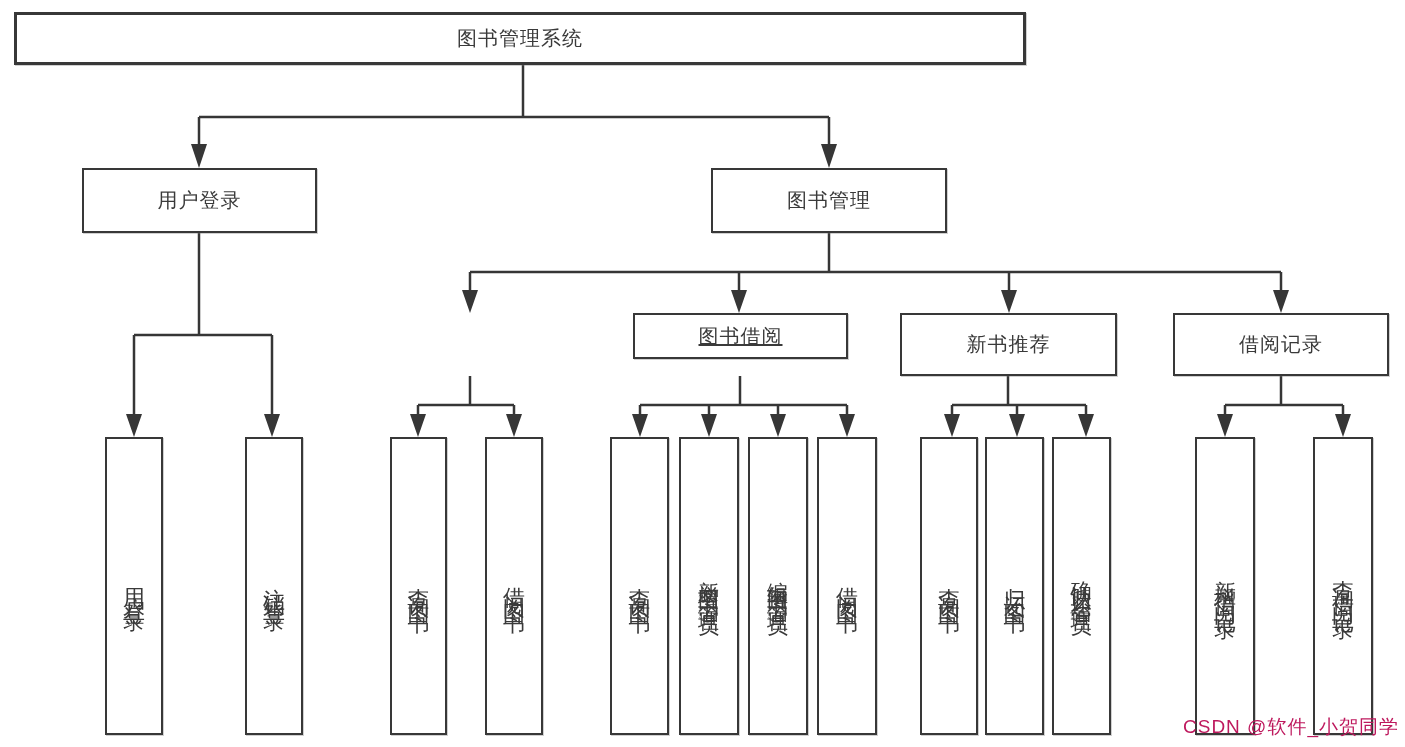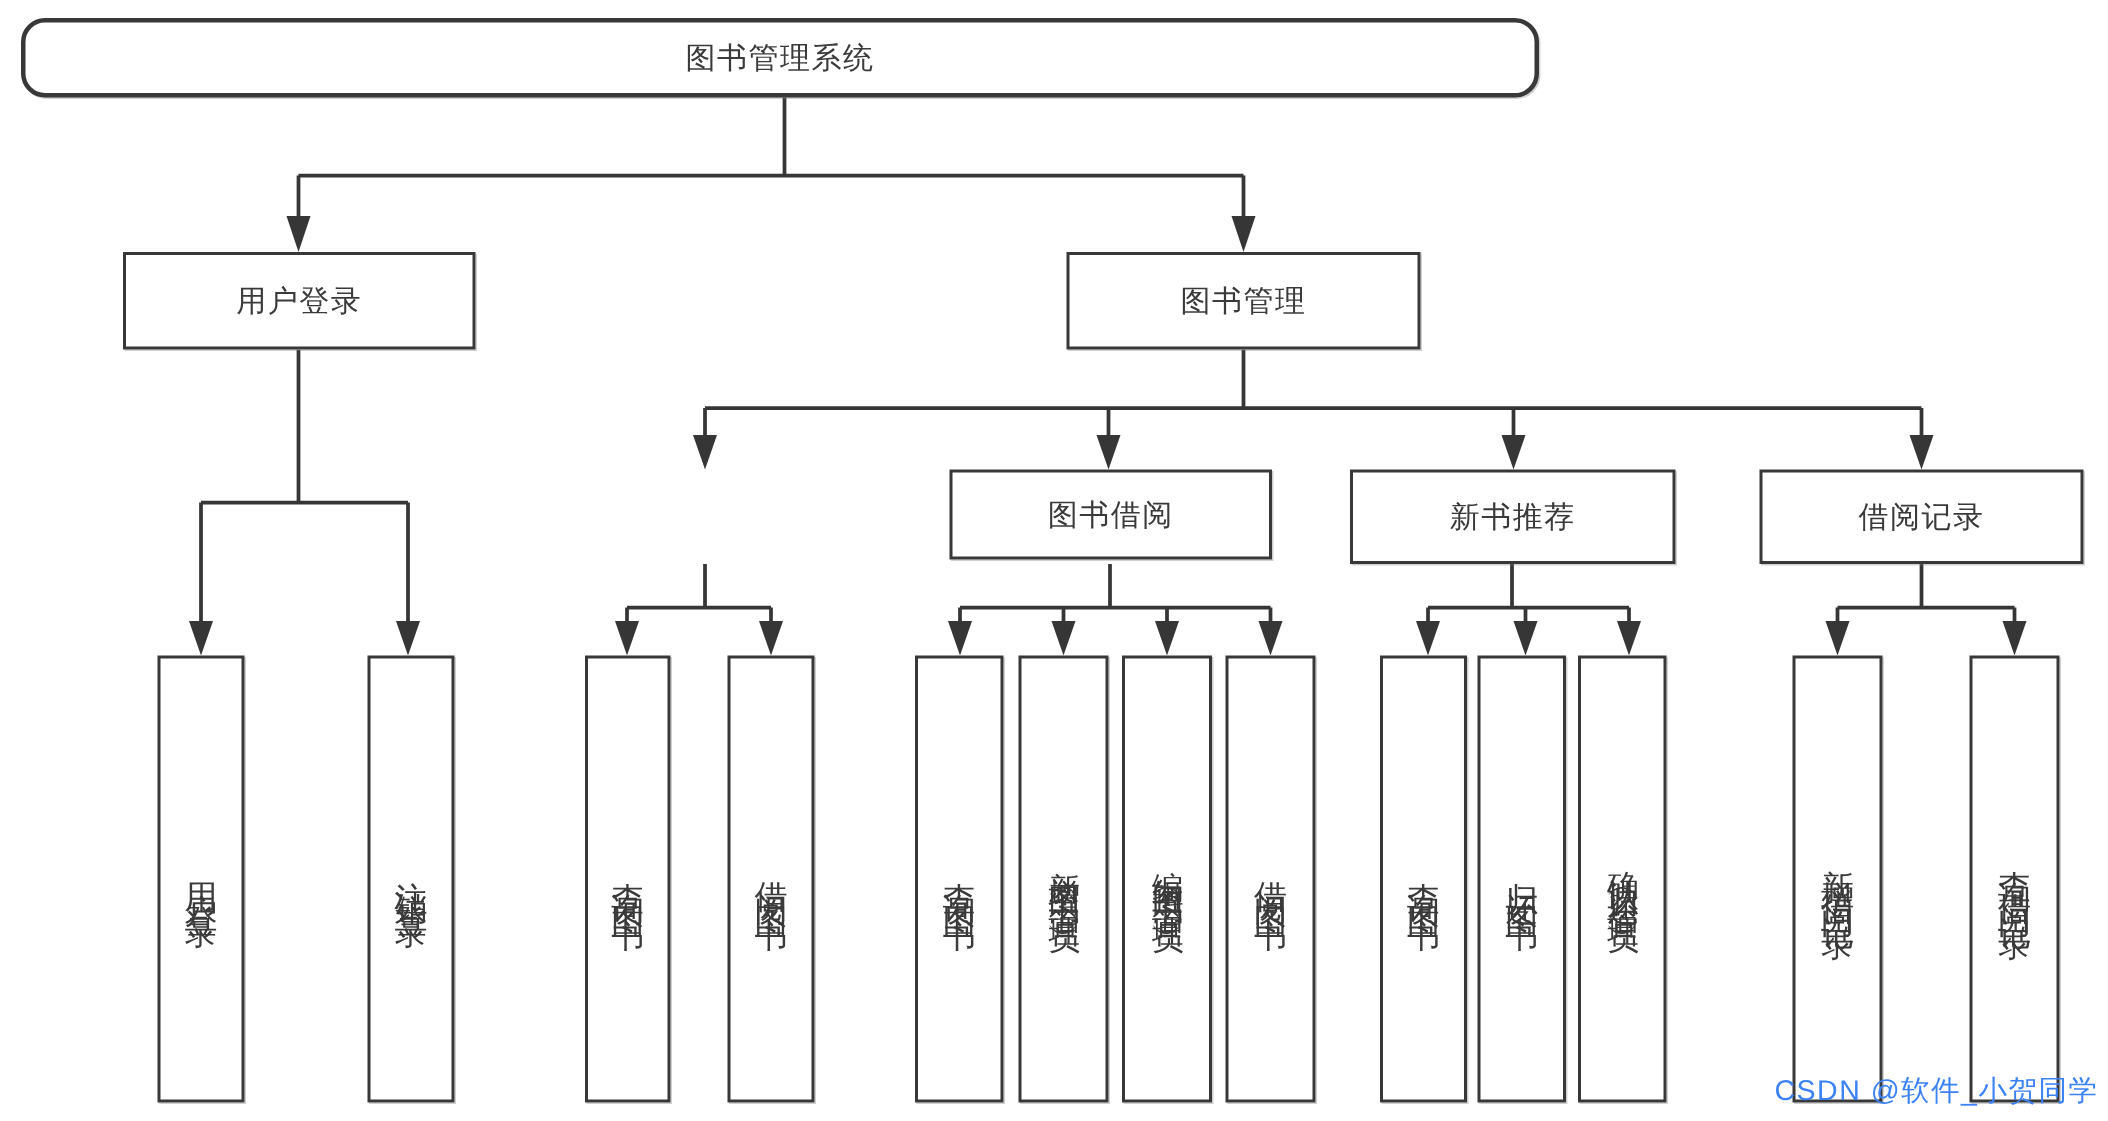--- a/index.html
+++ b/index.html
@@ -31,21 +31,20 @@
     display: flex;
     align-items: center;
     justify-content: center;
     font-size: 20px;
     letter-spacing: 1px;
     box-shadow: 1px 1px 0 rgba(120,120,120,0.35);
   }
   .node.root {
     border-width: 3px;
     font-size: 20px;
-    border-radius: 16px;
   }
   .leaf {
     position: absolute;
     box-sizing: border-box;
     background: #ffffff;
     border: 2.5px solid #383838;
     color: #3a3a3a;
     writing-mode: vertical-rl;
     display: flex;
     align-items: center;
@@ -59,21 +58,21 @@
   }
   .leaf.long {
     letter-spacing: 5px;
     font-size: 21px;
   }
   .watermark {
     position: absolute;
     left: 1183px;
     top: 714px;
     font-size: 19px;
-    color: #3b82f6;
+    color: #be185d;
     letter-spacing: 1px;
     white-space: nowrap;
     z-index: 5;
   }
 </style>
 </head>
 <body>
 
 <div class="canvas">
 
@@ -144,21 +143,21 @@
       <polygon points="1217,414 1233,414 1225,437"></polygon>
       <polygon points="1335,414 1351,414 1343,437"></polygon>
     </g>
   </svg>
 
   <div class="node root" style="left:14px; top:12px; width:1012px; height:53px;">图书管理系统</div>
 
   <div class="node" style="left:82px; top:168px; width:235px; height:65px;">用户登录</div>
   <div class="node" style="left:711px; top:168px; width:236px; height:65px;">图书管理</div>
 
-  <div class="node" style="left:633px; top:313px; width:215px; height:60px;">图书借阅</div>
+  <div class="node" style="left:633px; top:313px; width:215px; height:46px;text-decoration:underline;">图书借阅</div>
   <div class="node" style="left:900px; top:313px; width:217px; height:63px;">新书推荐</div>
   <div class="node" style="left:1173px; top:313px; width:216px; height:63px;">借阅记录</div>
 
   <div class="leaf" style="left:105px; width:58px;">用户登录</div>
   <div class="leaf" style="left:245px; width:58px;">注销登录</div>
   <div class="leaf" style="left:390px; width:57px;">查询图书</div>
   <div class="leaf" style="left:485px; width:58px;">借阅图书</div>
   <div class="leaf" style="left:610px; width:59px;">查询图书</div>
   <div class="leaf long" style="left:679px; width:60px;">新增图书（管理员）</div>
   <div class="leaf long" style="left:748px; width:60px;">编辑图书（管理员）</div>

